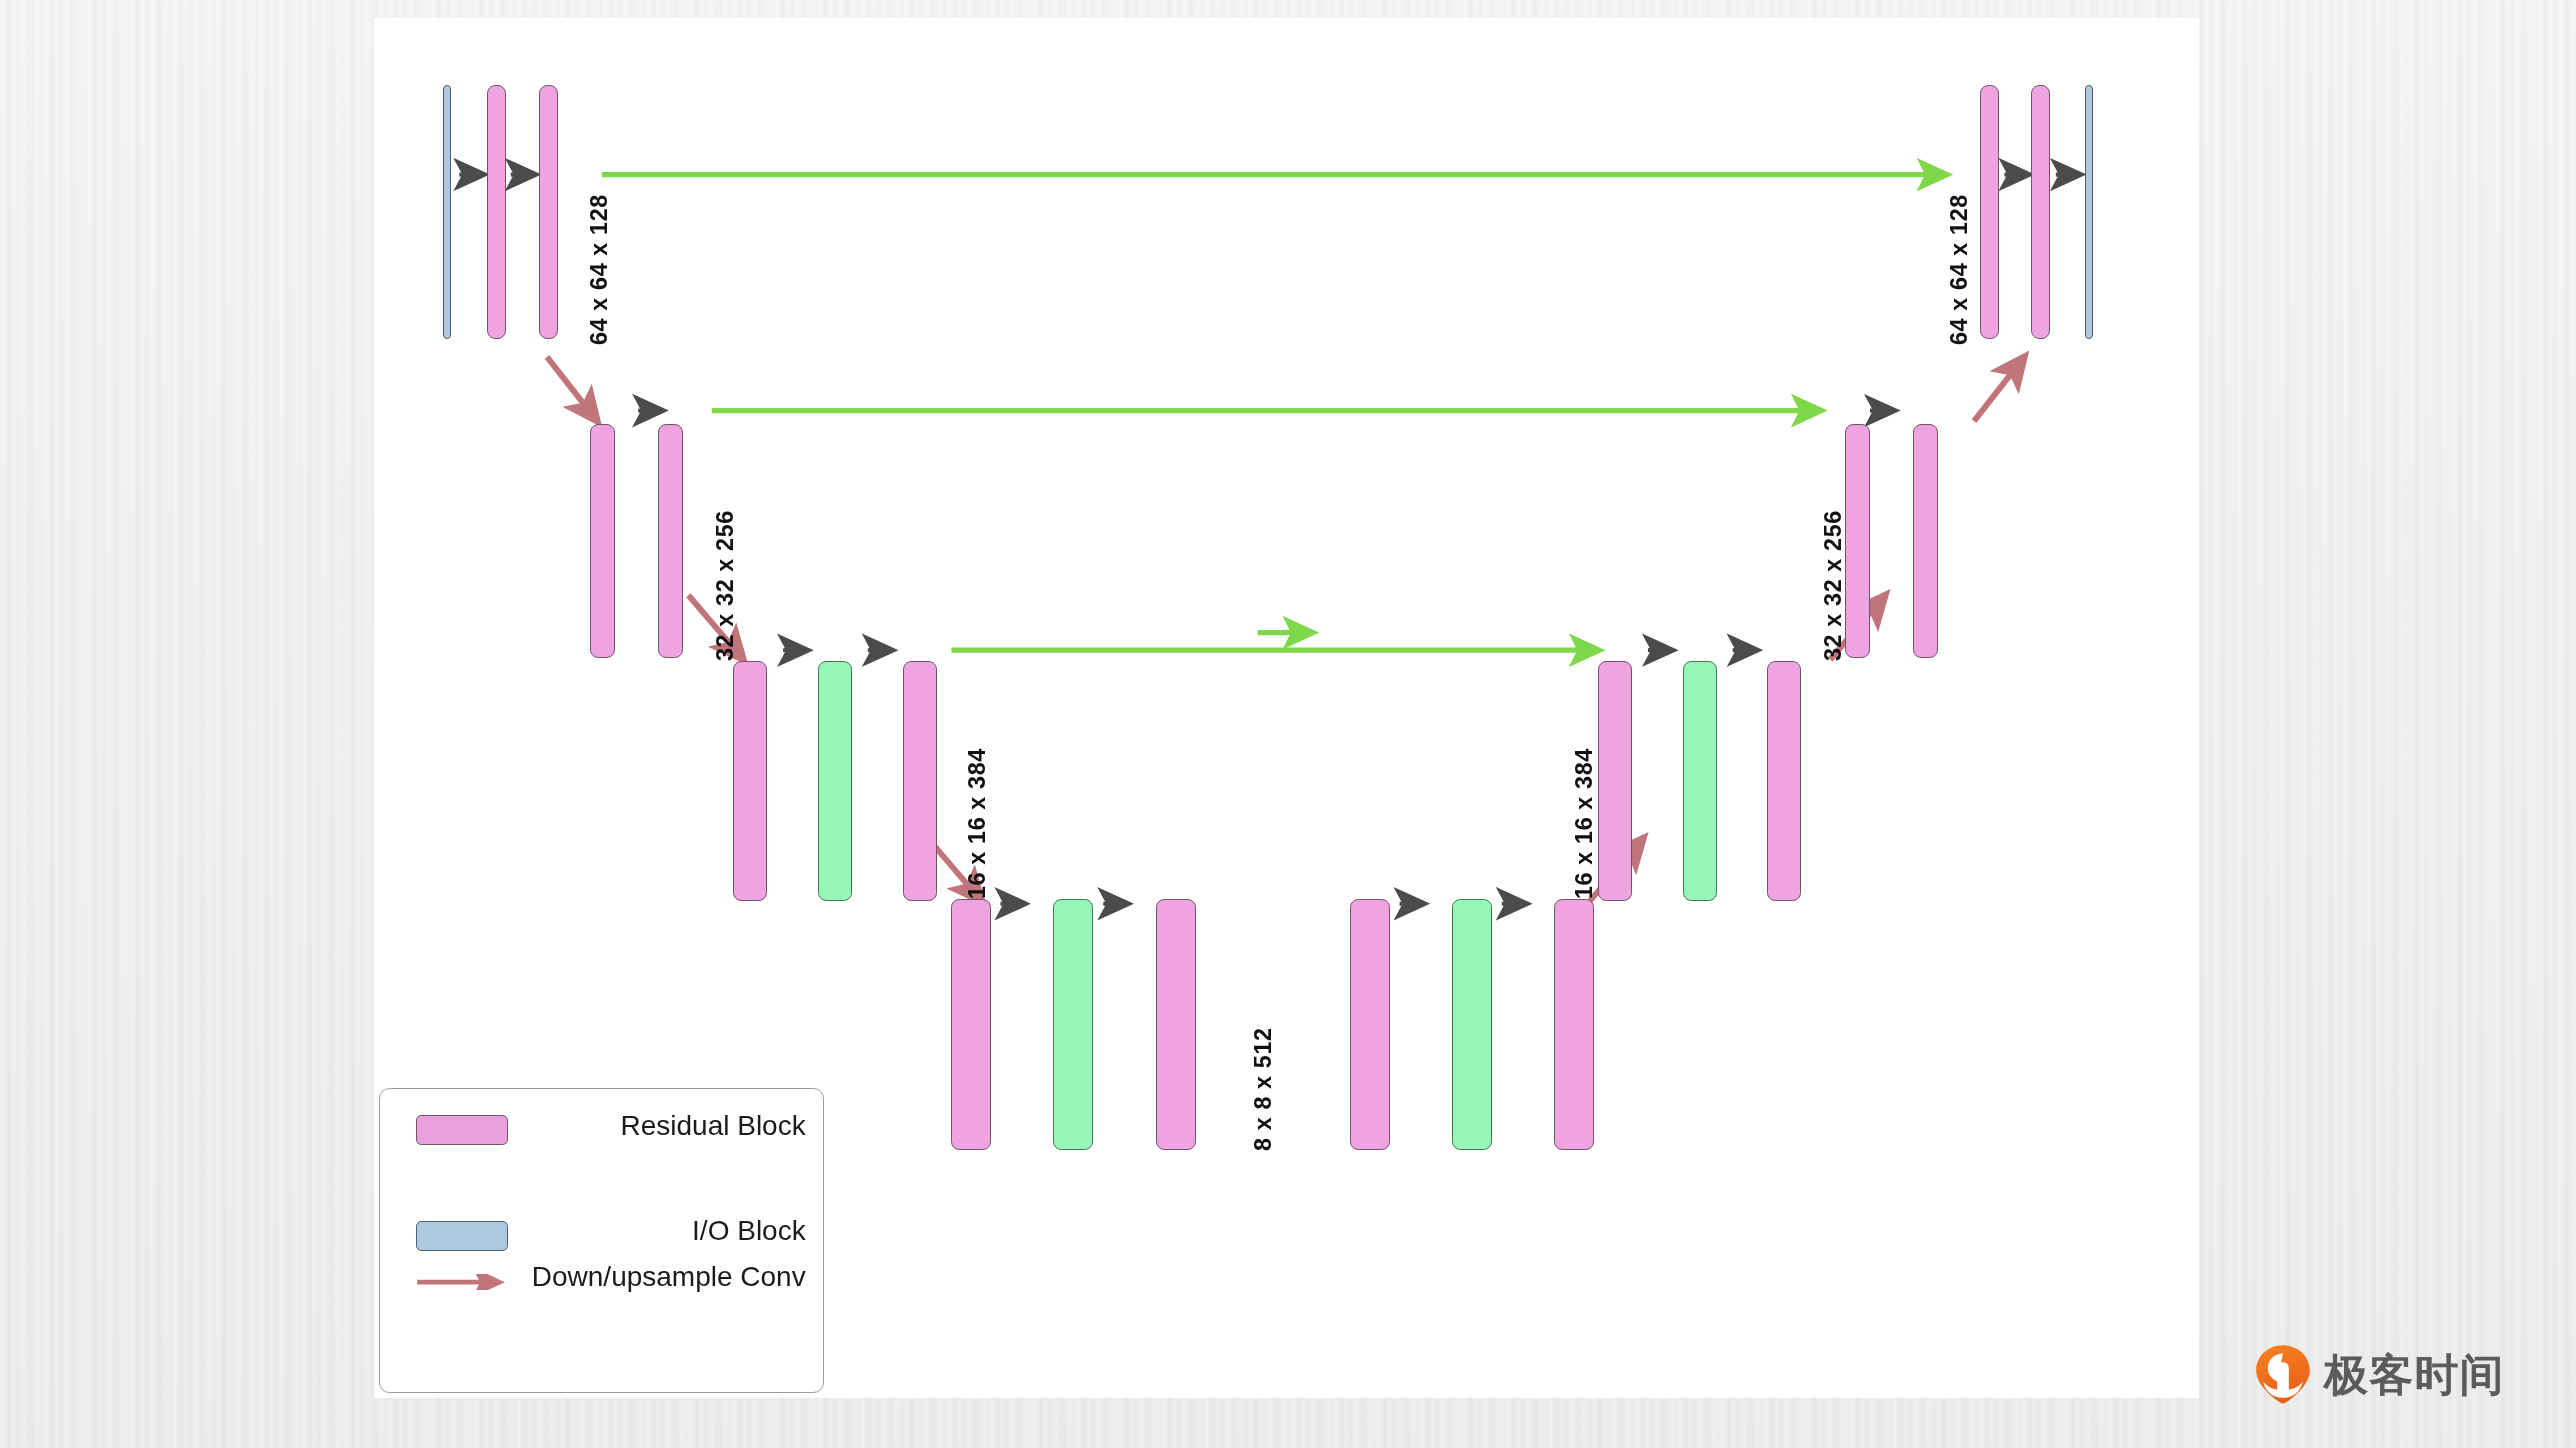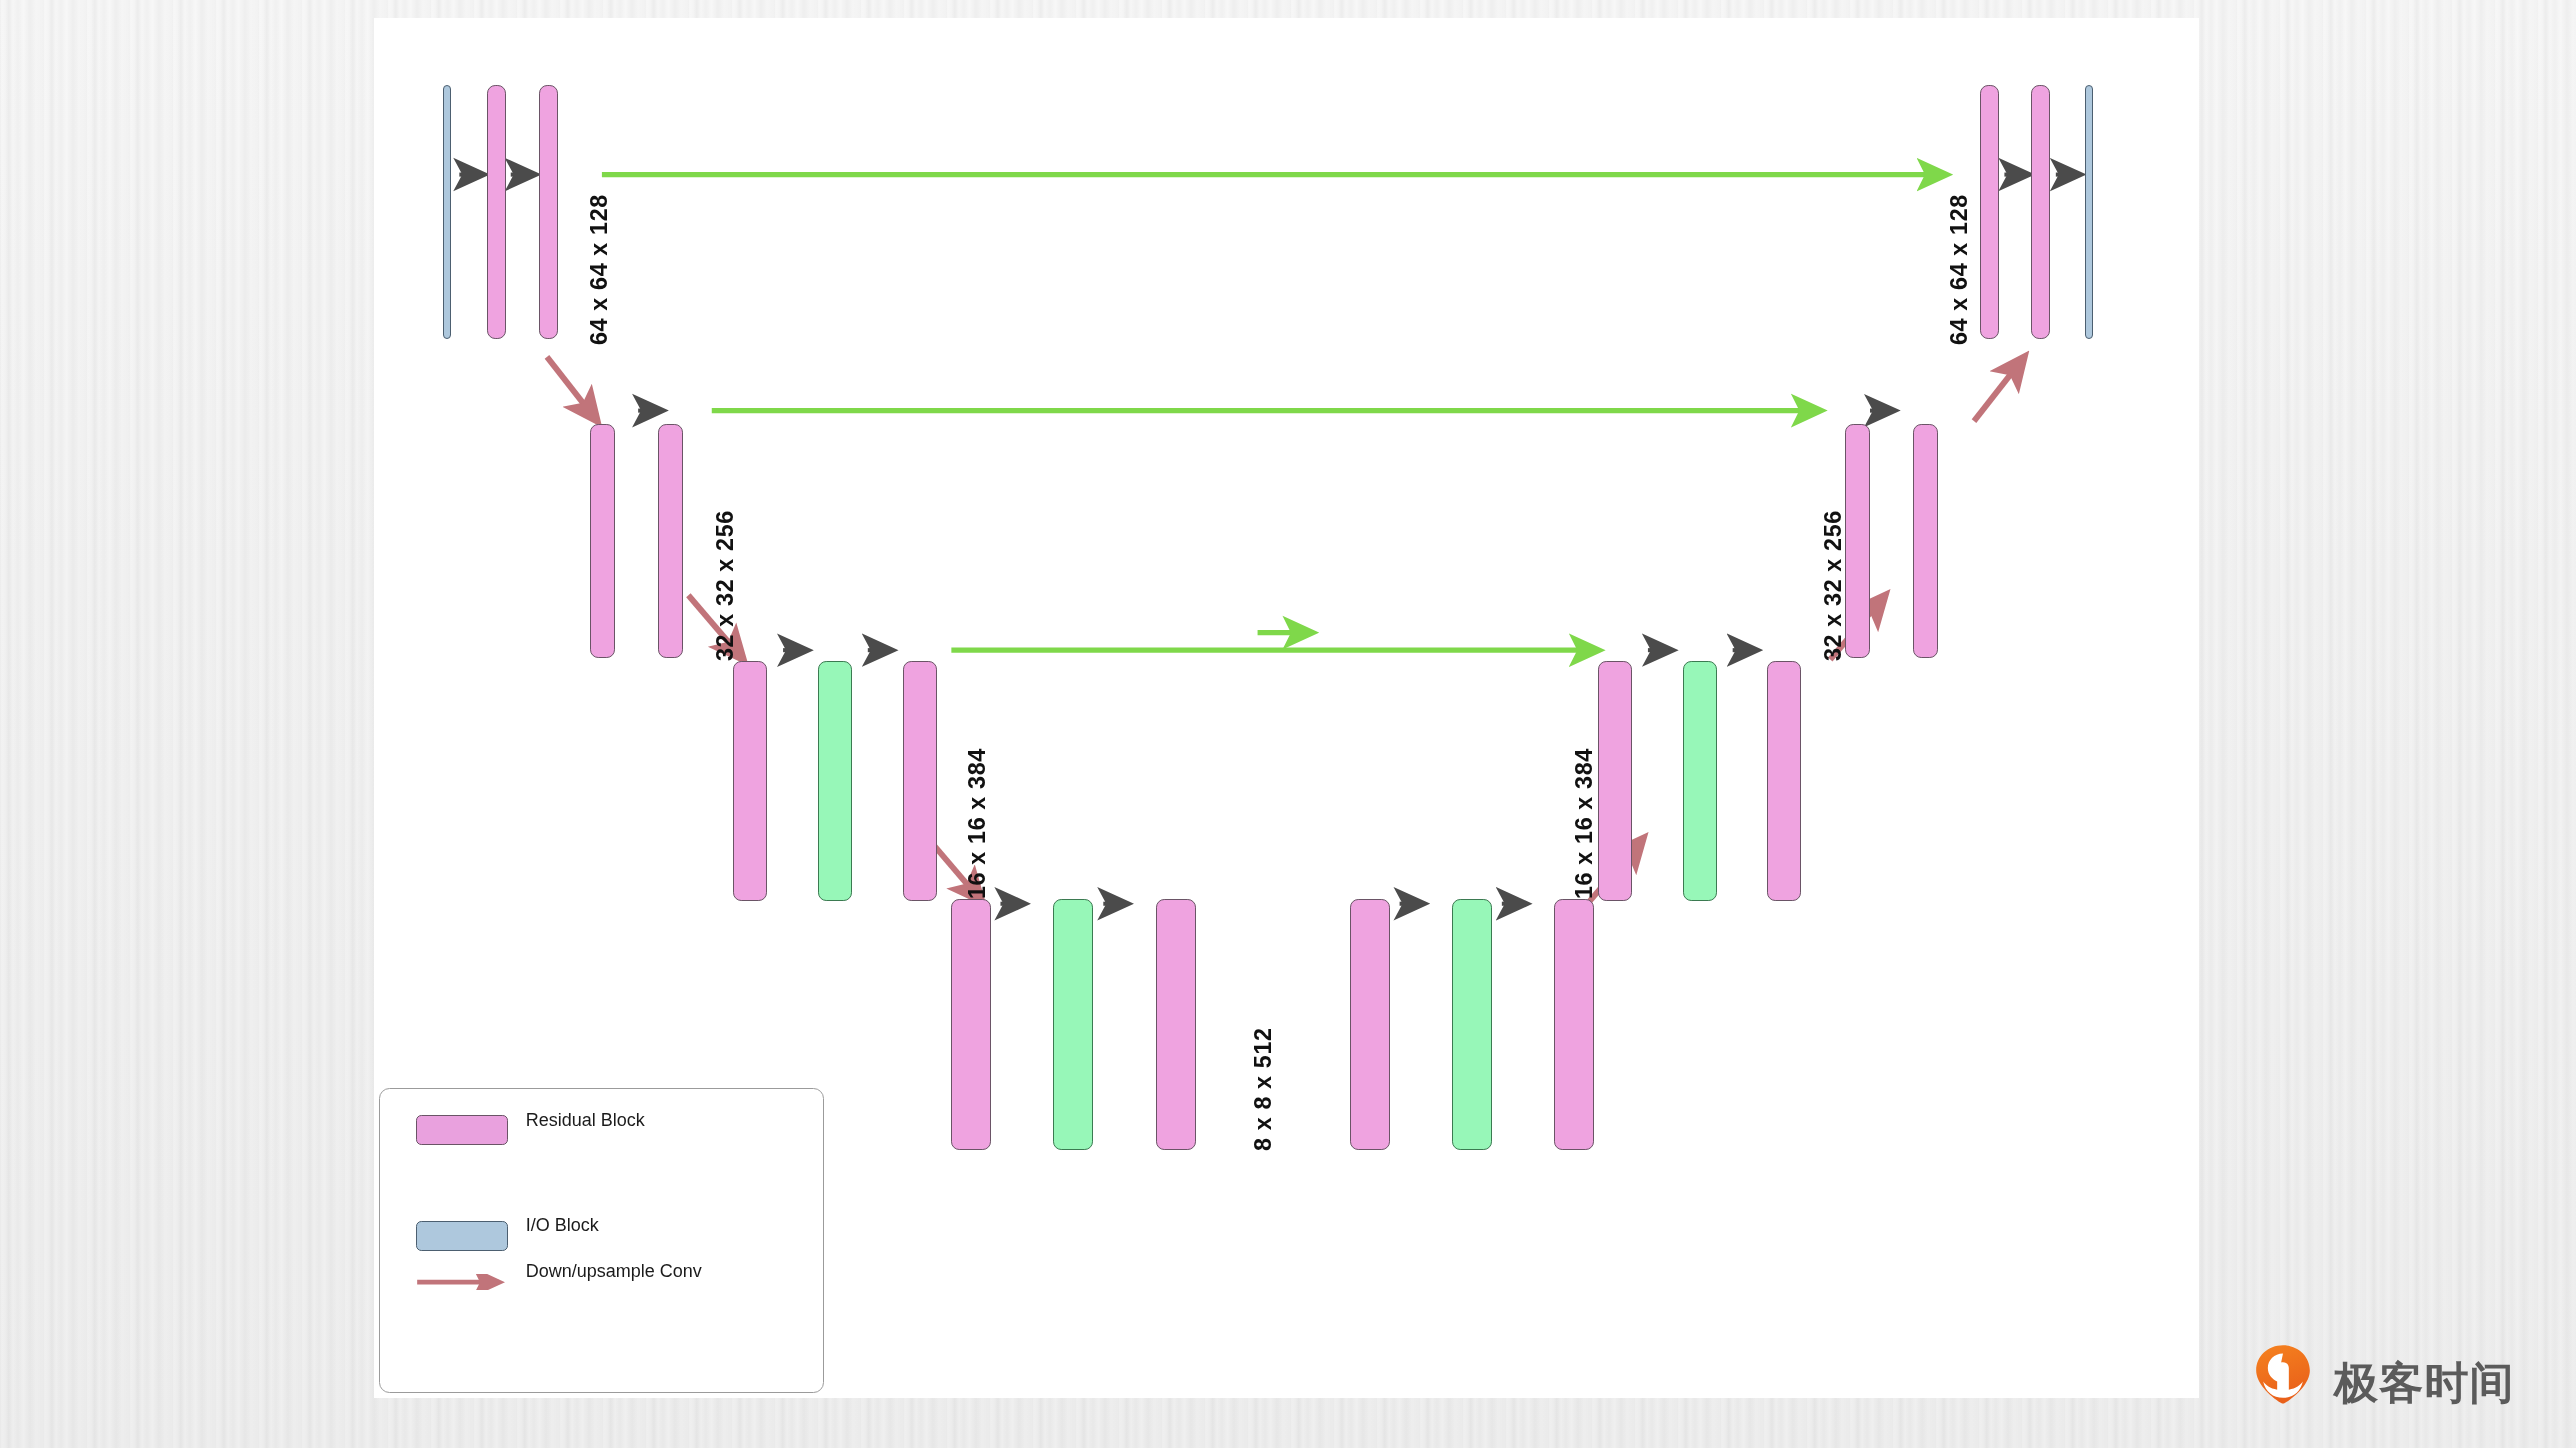--- a/index.html
+++ b/index.html
@@ -61,28 +61,28 @@
     border:1.8px solid #9b9b9b;
     border-radius:10.5px;
     background:#fff;
     box-sizing:border-box;
   }
   .lg-row{position:absolute;left:0;width:100%;height:50px;}
   .lg-sw{position:absolute;left:36px;top:10.5px;width:92px;height:30px;border-radius:5.3px;box-sizing:border-box;}
   .lg-sw.res{background:#e9a1de;border:1.8px solid #6a5466;}
   .lg-sw.att{background:#97f7b8;border:1.8px solid #3b7a51;}
   .lg-sw.io {background:#aec8dd;border:1.8px solid #4c5f70;}
-  .lg-txt{position:absolute;left:146px;top:4.7px;width:280px;text-align:left;
-    font-size:18px;color:#1b1b1b;font-family:"Liberation Sans", sans-serif;}
+  .lg-txt{position:absolute;left:146px;top:4.7px;width:280px;text-align:right;
+    font-size:28px;color:#1b1b1b;font-family:"Liberation Sans", sans-serif;}
   .lg-arrow{position:absolute;left:36px;top:17.5px;width:96px;height:16.4px;}
 
   
   #watermark{
     position:absolute;left:2255px;top:1344px;
-    display:flex;align-items:flex-end;gap:23px;
+    display:flex;align-items:center;gap:13px;
   }
   #wm-text{
     font-size:44px;font-weight:700;color:#5b5b5b;
     font-family:"DejaVu Sans", sans-serif;
     letter-spacing:1.2px;line-height:1;
   }
 </style>
 </head>
 <body>
 

